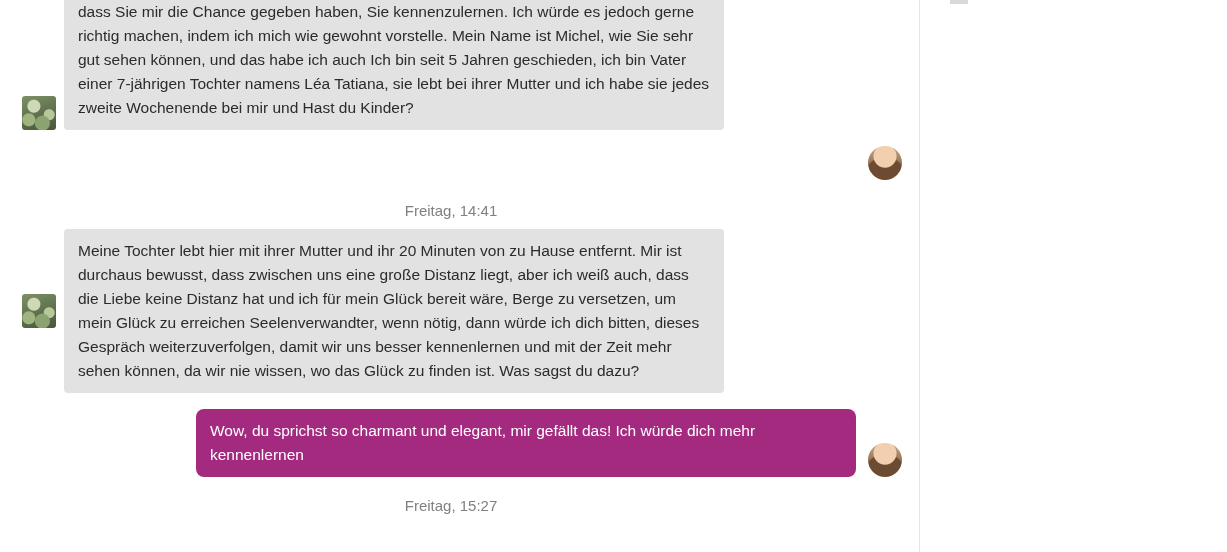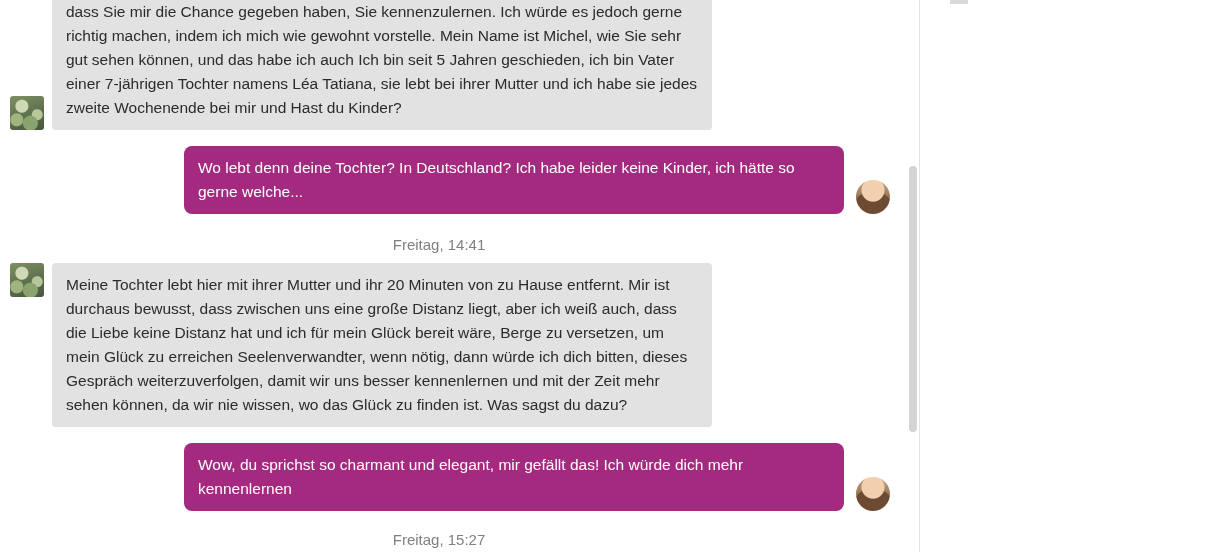--- a/index.html
+++ b/index.html
@@ -17,20 +17,21 @@
   }
   
   #chat-panel {
     position: absolute;
     left: 0;
     top: 0;
     width: 918px;
     height: 552px;
     background: #ffffff;
     overflow: hidden;
+    padding-left: 12px;
   }
   
   #right-panel {
     position: absolute;
     left: 919px;
     top: 0;
     width: 308px;
     height: 552px;
     background: #ffffff;
     border-left: 1px solid #e3e3e3;
@@ -141,27 +142,26 @@
 <div id="page">
 
   <div id="chat-panel">
 
     <div class="msg-row incoming first-bubble-wrap" style="align-items:flex-end;">
       <div class="avatar avatar-plants left"></div>
       <div class="bubble incoming wide">dass Sie mir die Chance gegeben haben, Sie kennenzulernen. Ich würde es jedoch gerne richtig machen, indem ich mich wie gewohnt vorstelle. Mein Name ist Michel, wie Sie sehr gut sehen können, und das habe ich auch Ich bin seit 5 Jahren geschieden, ich bin Vater einer 7-jährigen Tochter namens Léa Tatiana, sie lebt bei ihrer Mutter und ich habe sie jedes zweite Wochenende bei mir und Hast du Kinder?</div>
     </div>
 
     <div class="msg-row outgoing" style="align-items:flex-end; margin-top:16px; padding-right:28px;">
-      <div class="bubble outgoing wide">Wo lebt denn deine Tochter? In Deutschland? Ich habe leider keine Kinder, ich hätte so gerne welche...</div>
       <div class="avatar avatar-portrait right"></div>
     </div>
 
     <div class="timestamp" style="margin-top:16px;">Freitag, 14:41</div>
 
-    <div class="msg-row incoming" style="align-items:flex-start;">
+    <div class="msg-row incoming" style="align-items:center;">
       <div class="avatar avatar-plants left"></div>
       <div class="bubble incoming wide">Meine Tochter lebt hier mit ihrer Mutter und ihr 20 Minuten von zu Hause entfernt. Mir ist durchaus bewusst, dass zwischen uns eine große Distanz liegt, aber ich weiß auch, dass die Liebe keine Distanz hat und ich für mein Glück bereit wäre, Berge zu versetzen, um mein Glück zu erreichen Seelenverwandter, wenn nötig, dann würde ich dich bitten, dieses Gespräch weiterzuverfolgen, damit wir uns besser kennenlernen und mit der Zeit mehr sehen können, da wir nie wissen, wo das Glück zu finden ist. Was sagst du dazu?</div>
     </div>
 
     <div class="msg-row outgoing" style="align-items:flex-end; margin-top:16px; padding-right:28px;">
       <div class="bubble outgoing wide">Wow, du sprichst so charmant und elegant, mir gefällt das! Ich würde dich mehr kennenlernen</div>
       <div class="avatar avatar-portrait right"></div>
     </div>
 
     <div class="timestamp" style="margin-top:14px;">Freitag, 15:27</div>

